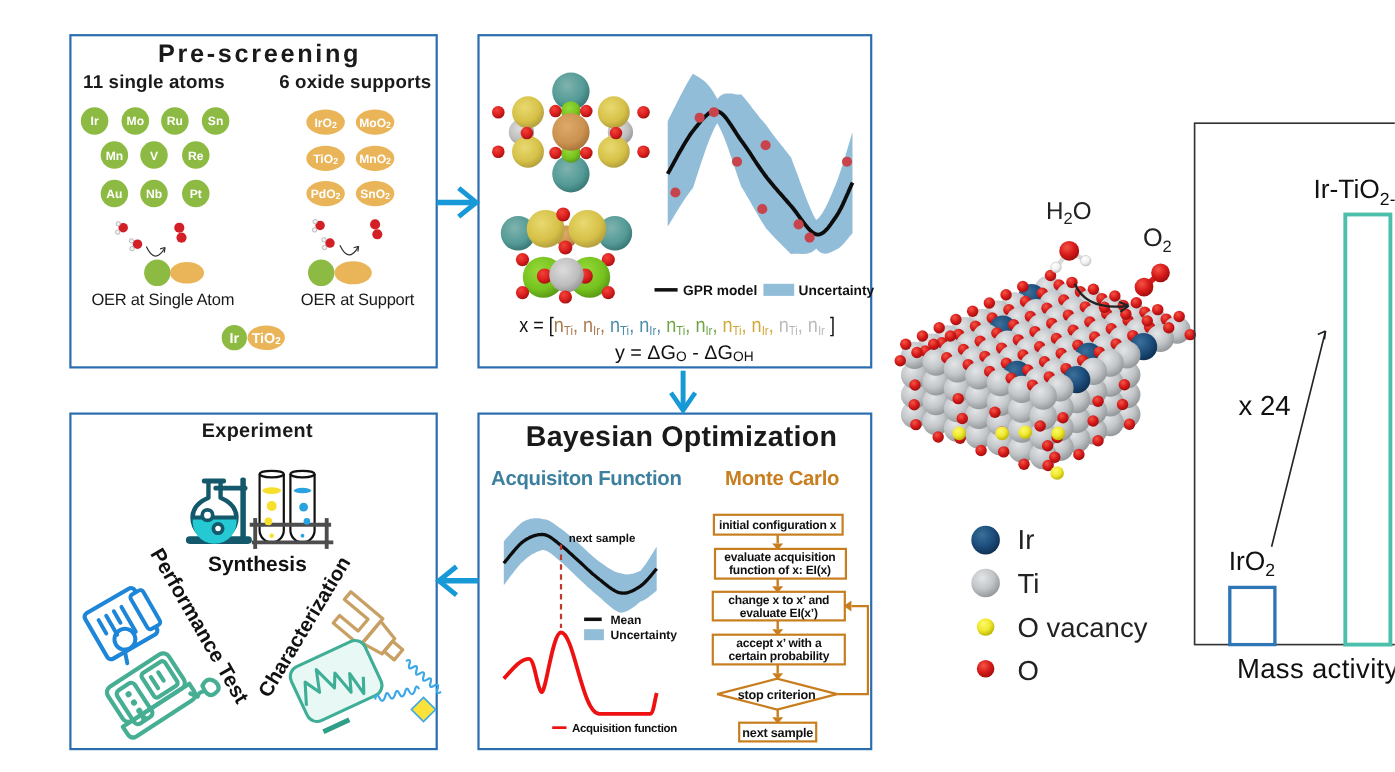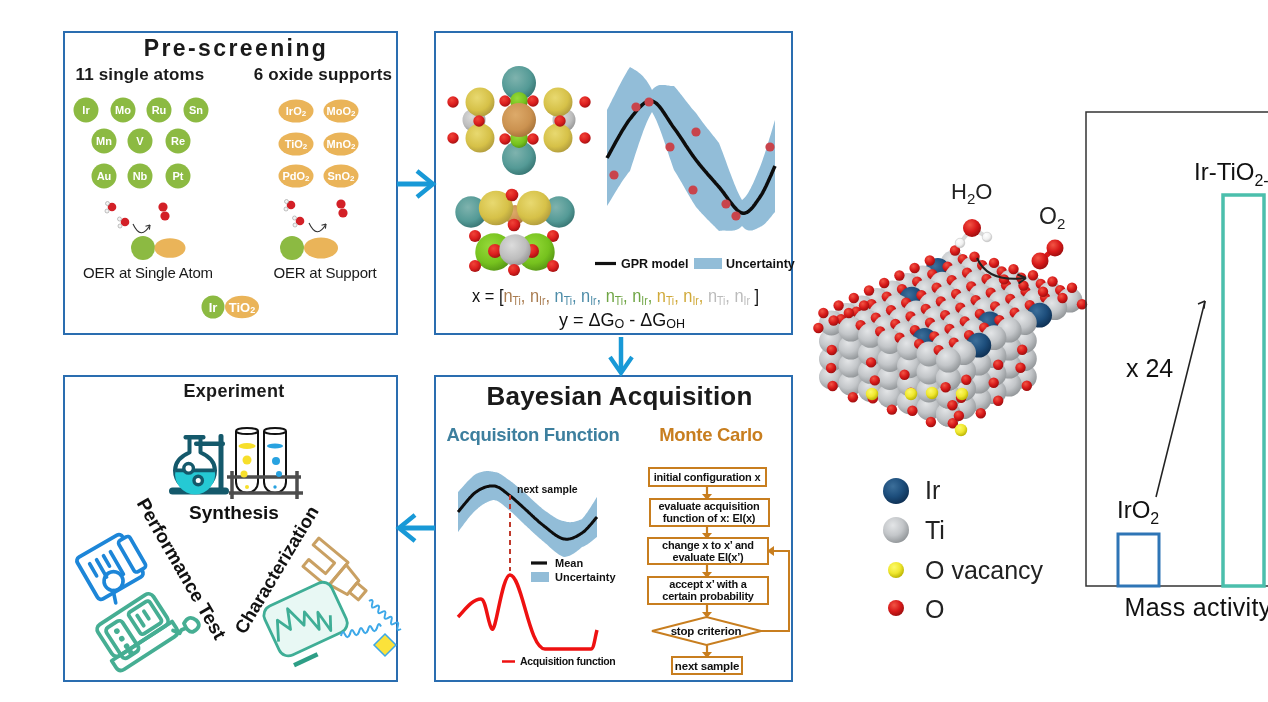--- a/index.html
+++ b/index.html
@@ -13,21 +13,21 @@
 <body>
 <div id="canvas">
 
   <div class="box" style="left:15px;top:31px;width:331px;height:300px;"></div>
   <div class="box" style="left:386px;top:31px;width:355px;height:300px;"></div>
   <div class="box" style="left:15px;top:375px;width:331px;height:303px;"></div>
   <div class="box" style="left:386px;top:375px;width:355px;height:303px;"></div>
 
   <div class="abs title" style="left:22px;top:35px;width:332px;font-size:23px;letter-spacing:2.4px;">Pre-screening</div>
   <div class="abs title" style="left:20px;top:381px;width:332px;font-size:18px;letter-spacing:0.3px;">Experiment</div>
-  <div class="abs title" style="left:393px;top:381px;width:357px;font-size:26px;letter-spacing:0.2px;">Bayesian Acquisition</div>
+  <div class="abs title" style="left:393px;top:381px;width:357px;font-size:26px;letter-spacing:0.2px;">Bayesian Optimization</div>
 
   <svg class="abs" style="left:348px;top:168px;" width="40" height="32" viewBox="0 0 40 32">
     <line x1="1" y1="16" x2="36" y2="16" stroke="#1899d7" stroke-width="5"></line>
     <path d="M21 3 L37 16 L21 29" fill="none" stroke="#1899d7" stroke-width="4.5"></path>
   </svg>
   <svg class="abs" style="left:557px;top:336px;" width="32" height="38" viewBox="0 0 32 38">
     <line x1="16" y1="1" x2="16" y2="36" stroke="#1899d7" stroke-width="4.5"></line>
     <path d="M5 21 L16 37 L27 21" fill="none" stroke="#1899d7" stroke-width="4.2"></path>
   </svg>
   <svg class="abs" style="left:348px;top:512px;" width="40" height="32" viewBox="0 0 40 32">

